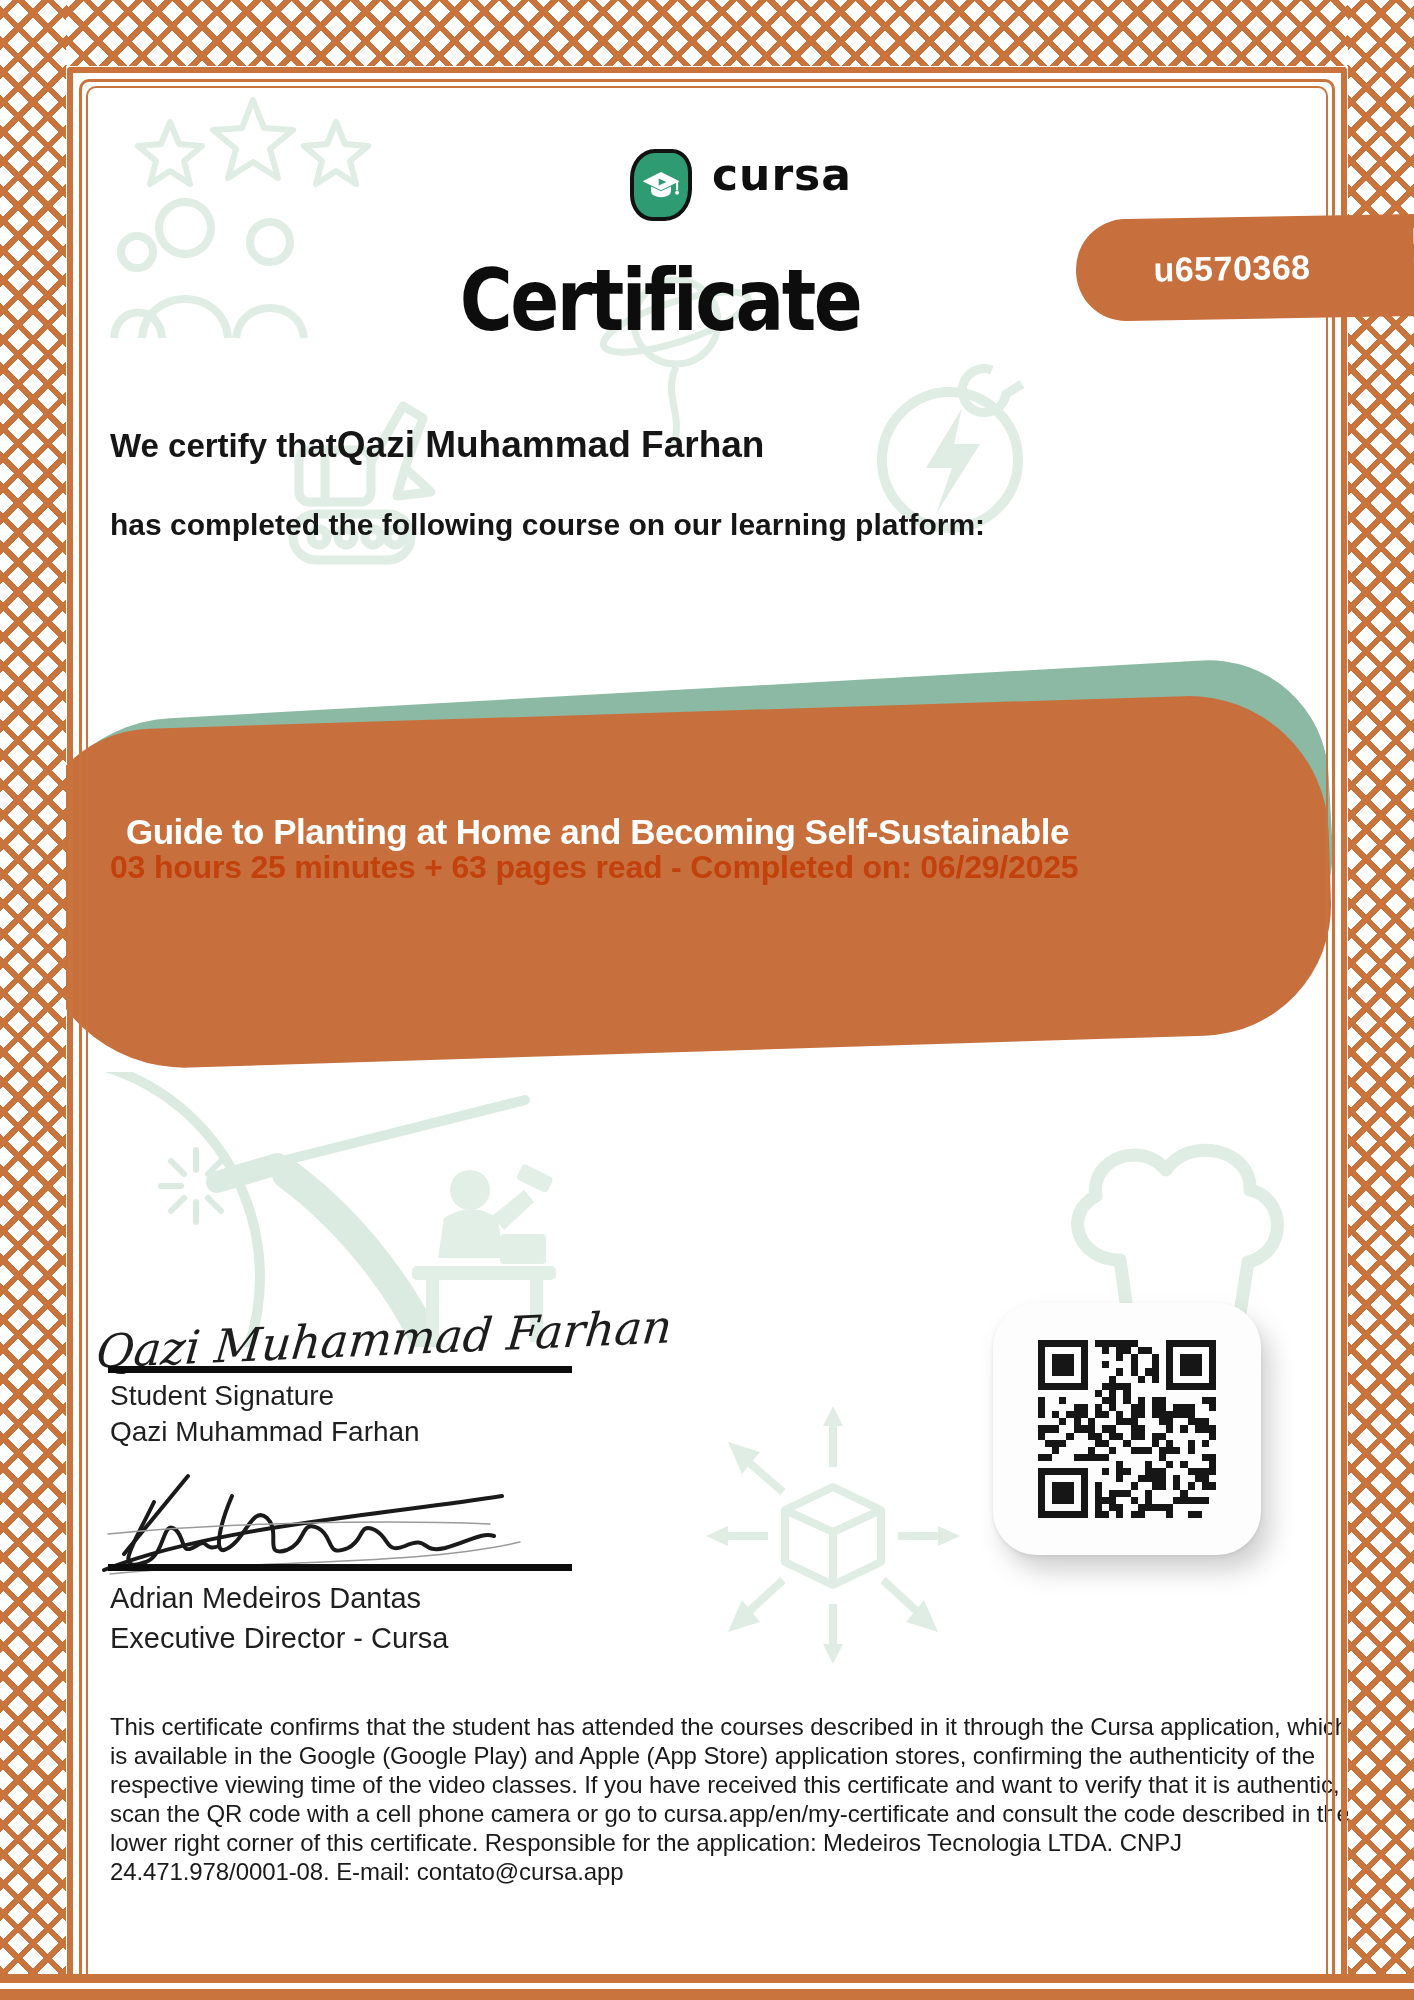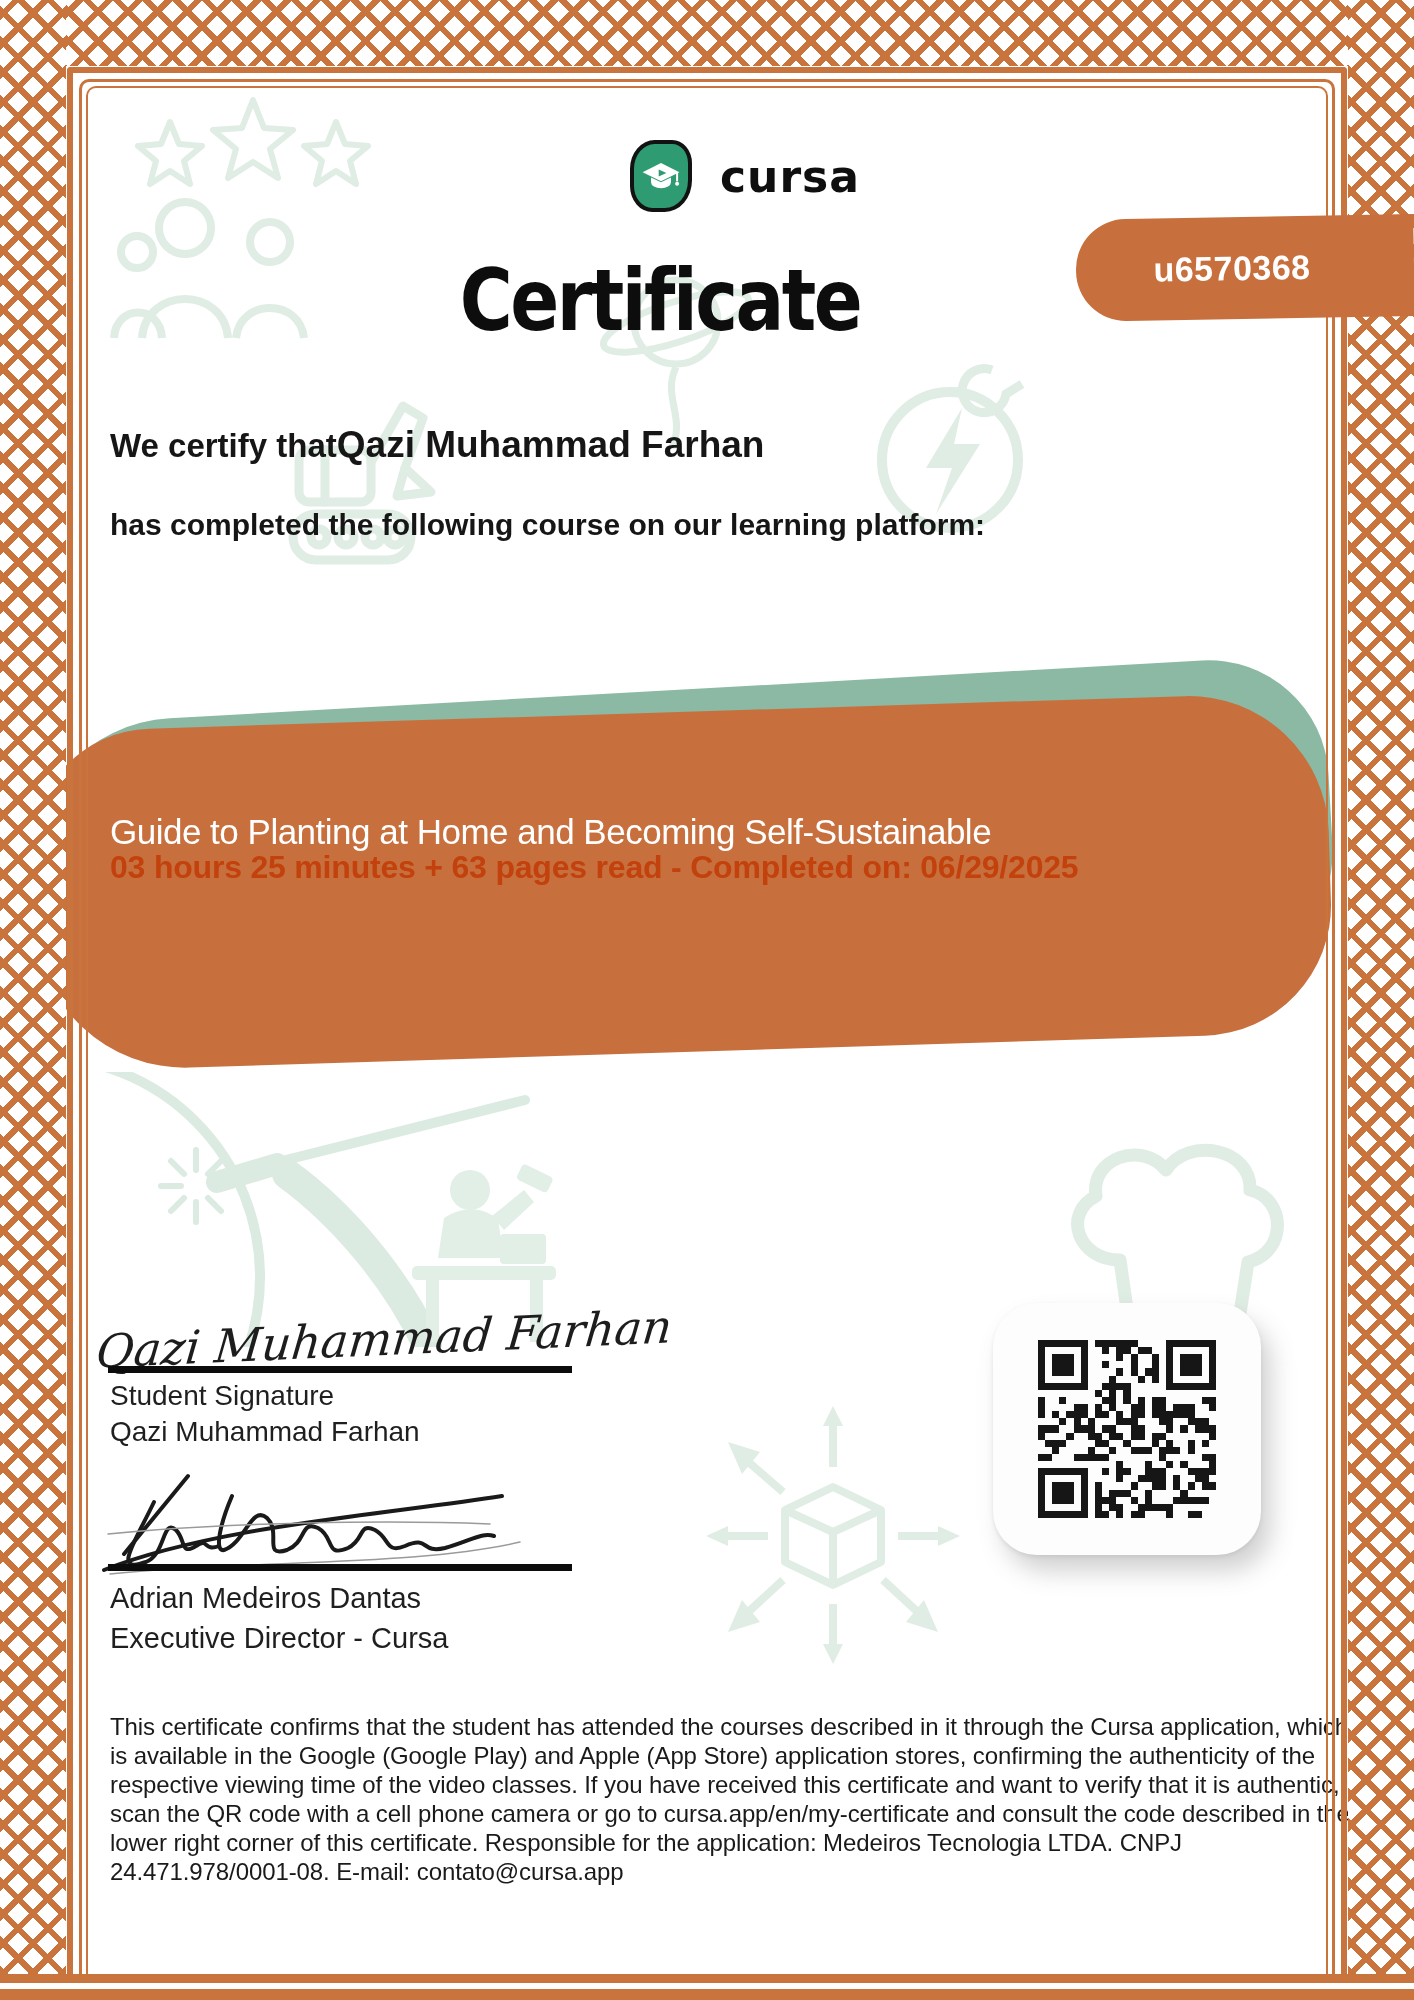--- a/index.html
+++ b/index.html
@@ -39,21 +39,21 @@
   
   .badge{
     position:absolute;z-index:6;left:1076px;top:214px;width:338px;height:102px;
     background:var(--blob-orange);border-radius:50px 0 0 50px;
     display:flex;align-items:center;justify-content:center;padding-right:26px;
     transform:rotate(-1deg);transform-origin:100% 50%;
   }
   .badge span{color:#fff;font-size:34px;font-weight:700;letter-spacing:.5px;font-family:"Liberation Sans",sans-serif;}
 
   
-  .logo-row{position:absolute;z-index:2;left:630px;top:140px;display:flex;align-items:center;gap:28px;}
+  .logo-row{position:absolute;z-index:2;left:630px;top:149px;display:flex;align-items:flex-start;gap:20px;}
   .logo-mark{
     width:62px;height:72px;background:var(--green);
     border:4px solid #121212;border-radius:40% 32% 44% 36%;
     display:flex;align-items:center;justify-content:center;
   }
   .logo-text{font-size:44px;font-weight:700;color:#0f0f0f;letter-spacing:1px;font-family:"DejaVu Sans",sans-serif;}
   .cert-title{
     position:absolute;z-index:2;left:90px;top:250px;width:1140px;text-align:center;
     font-family:"DejaVu Sans",sans-serif;font-weight:bold;font-size:86px;color:#0d0d0d;
     letter-spacing:-3px;transform:scaleX(.84);transform-origin:50% 50%;white-space:nowrap;
@@ -71,22 +71,22 @@
     position:absolute;z-index:2;left:28px;top:690px;width:1304px;height:330px;
     background:var(--teal);border-radius:150px 120px 140px 130px;
     transform:rotate(-3.2deg);
   }
   .orange-blob{
     position:absolute;z-index:2;left:34px;top:712px;width:1296px;height:340px;
     background:var(--blob-orange);border-radius:120px 140px 130px 150px;
     transform:rotate(-1.8deg);
   }
   .course-title{
-    position:absolute;z-index:3;left:110px;top:812px;width:1180px;
-    color:#fff;font-size:35px;font-weight:400;letter-spacing:-.5px;
+    position:absolute;z-index:3;left:126px;top:812px;width:1180px;
+    color:#fff;font-size:35px;font-weight:700;letter-spacing:-.5px;
   }
   .course-details{
     position:absolute;z-index:3;left:110px;top:849px;width:1180px;
     color:#c2410c;font-size:32px;font-weight:700;letter-spacing:-.2px;
   }
 
   
   .sig-script{
     position:absolute;z-index:2;left:96px;top:1312px;
     font-family:"DejaVu Serif",serif;font-style:italic;font-size:46px;color:#1d1d1d;

